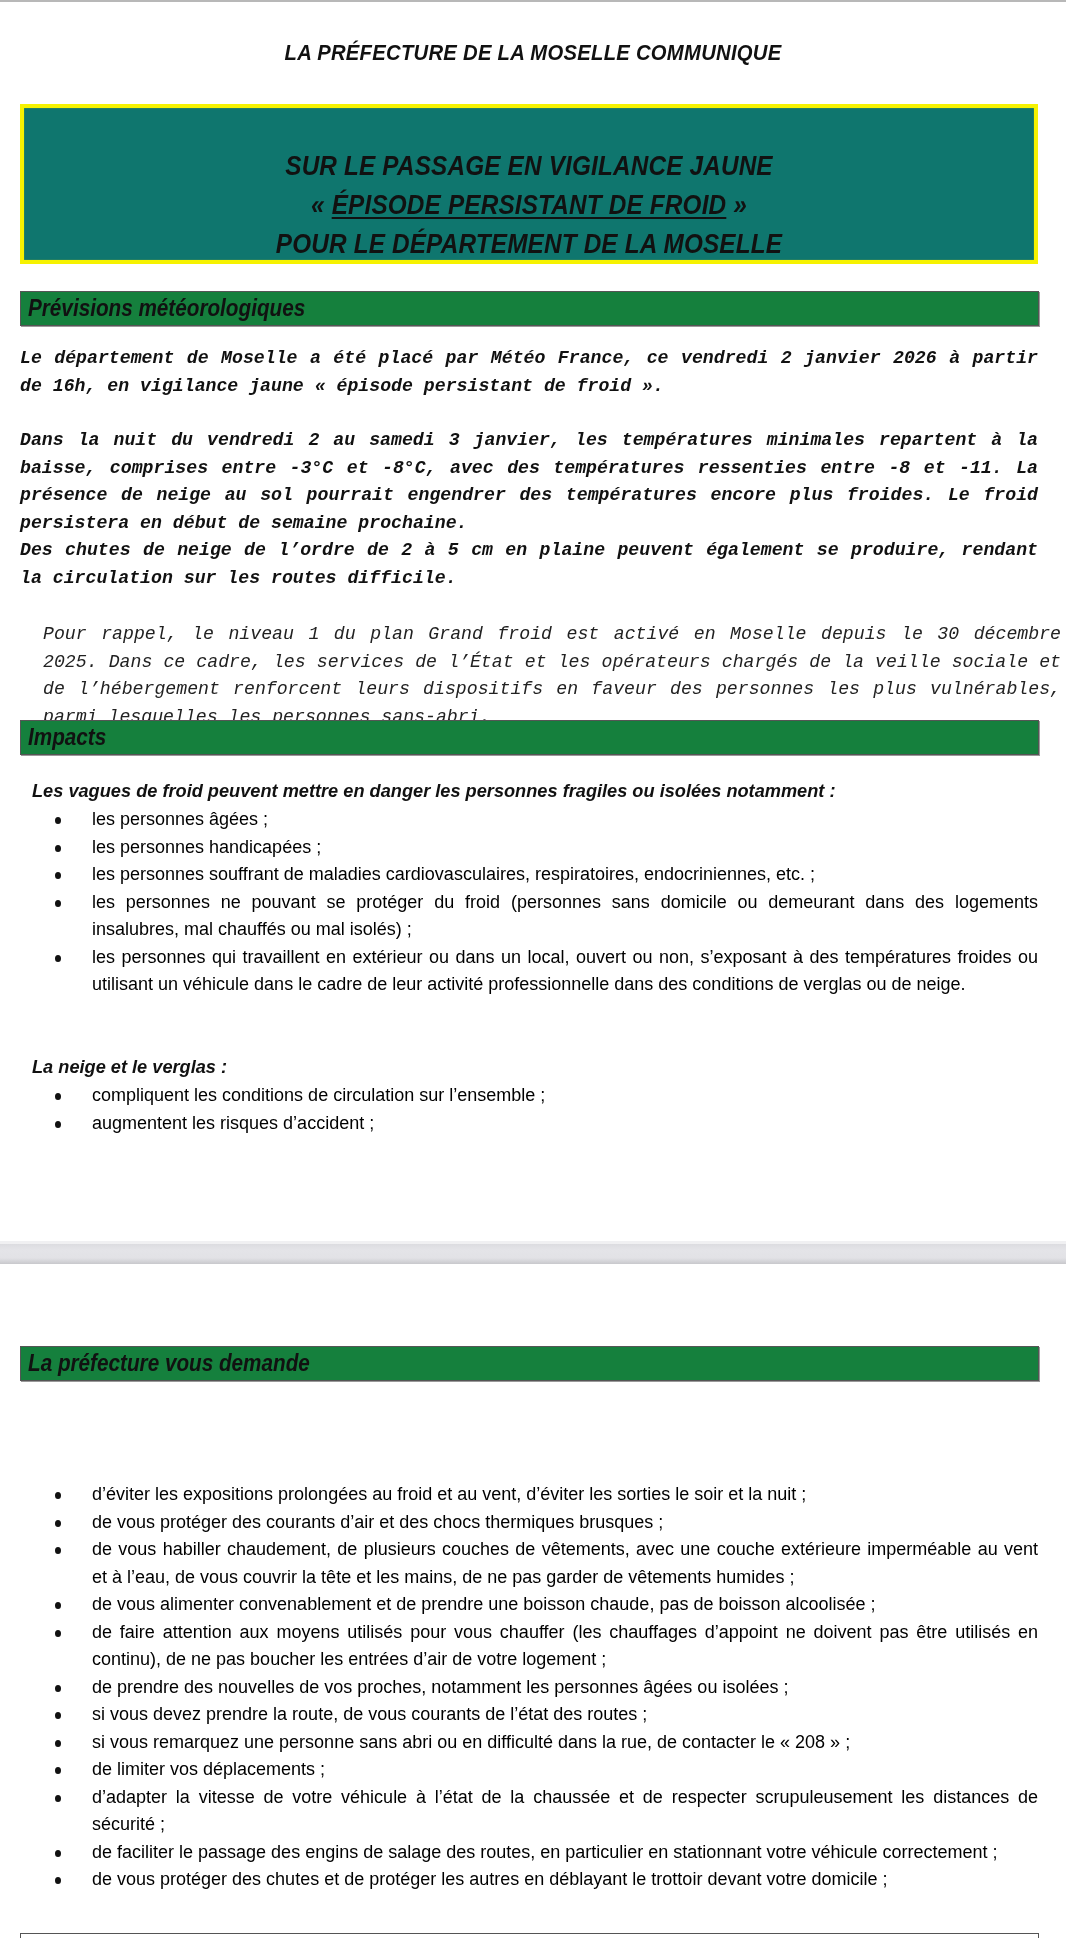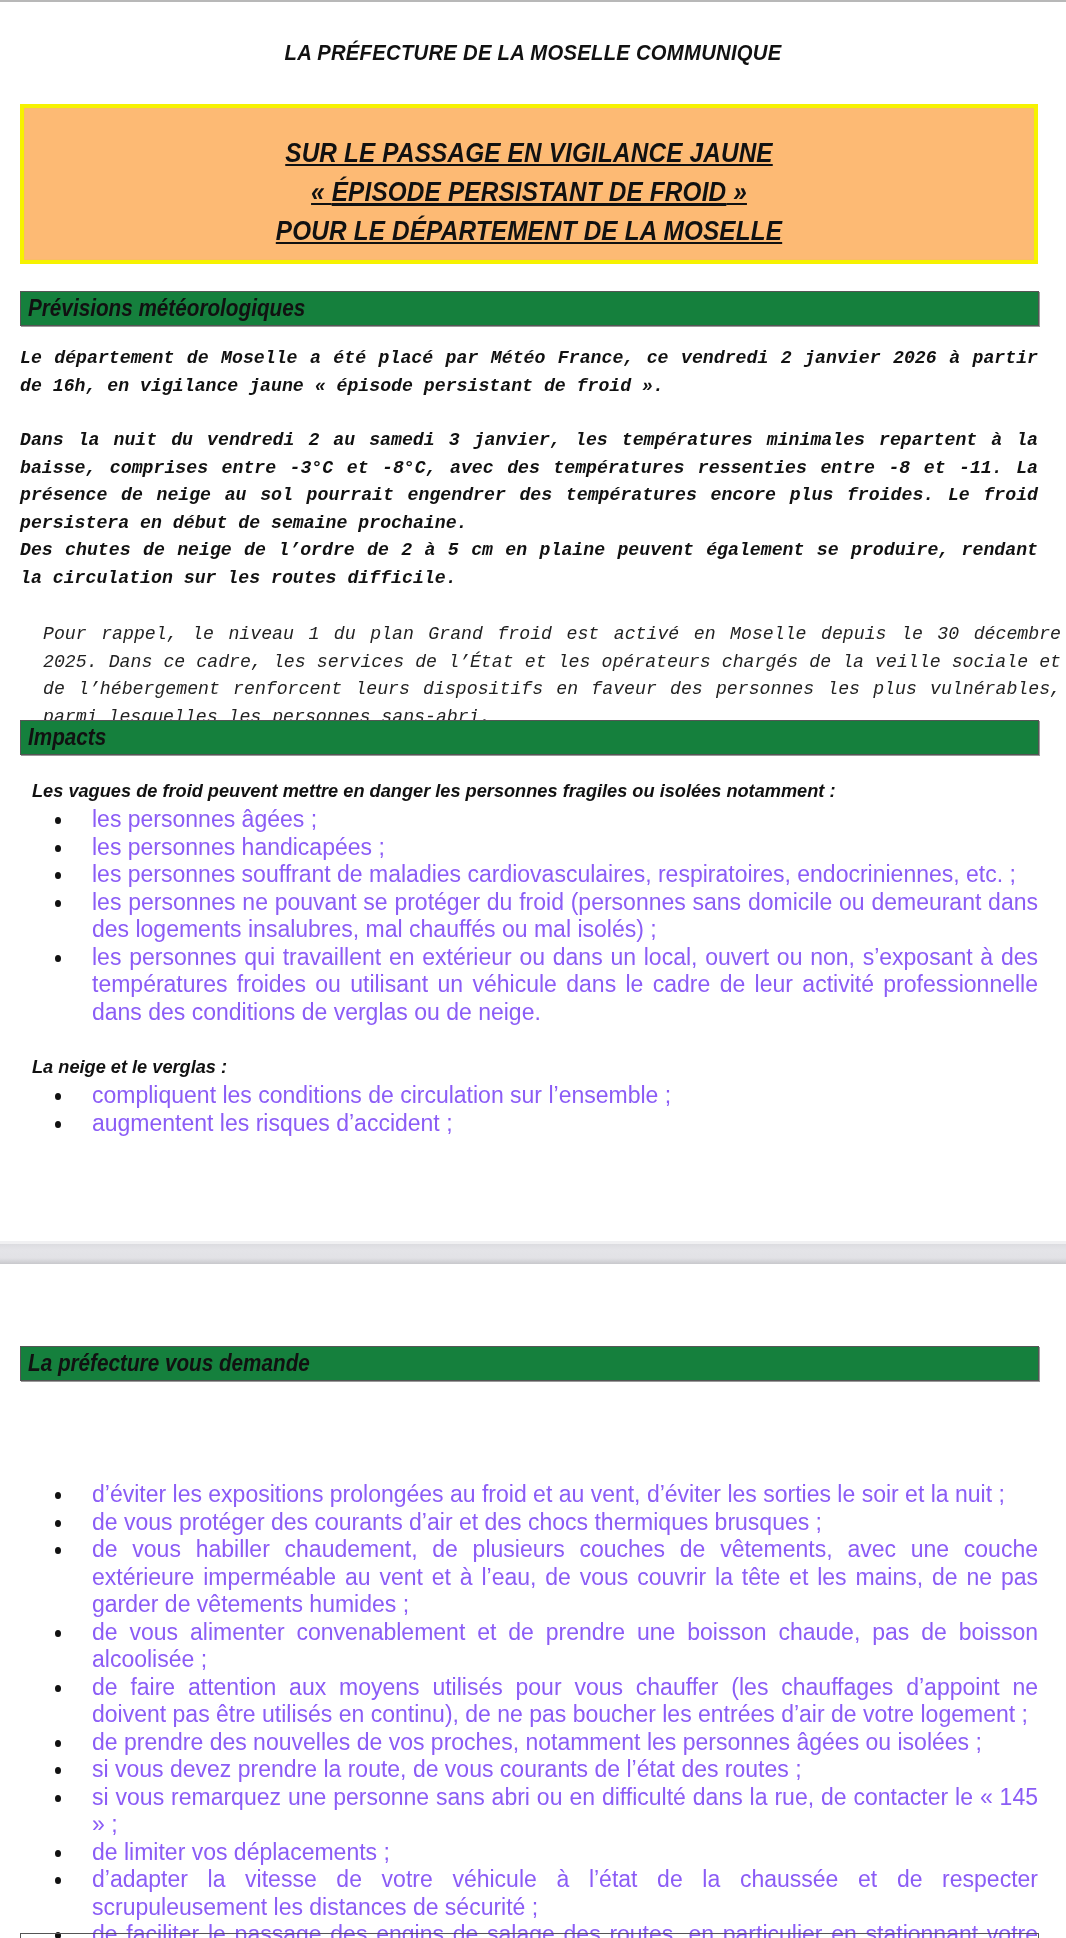--- a/index.html
+++ b/index.html
@@ -34,26 +34,25 @@
 
     .communique {
       position: absolute; left: 0; top: 40px; width: 1066px; text-align: center;
       font-size: 22px; font-weight: bold; font-style: italic; letter-spacing: 0.3px;
       font-family: "Liberation Sans", sans-serif;
       transform: scaleX(0.92);
     }
 
     .vigilance-box {
       position: absolute; left: 20px; top: 104px; width: 1018px; height: 160px;
-      background: #fdba74;
+      background: #0f766e;
       border: 4px solid #f6f200;
       box-shadow: 0 0 1px #ddd700 inset;
       text-align: center;
-      padding-top: 26px;
-      text-decoration: underline;
+      padding-top: 39px;
     }
     .vigilance-box .line {
       display: block;
       font-family: "Liberation Sans", sans-serif;
       font-size: 27px; font-weight: bold; font-style: italic;
       line-height: 39px;
       letter-spacing: 0.2px;
       transform: scaleX(0.9);
     }
     .vigilance-box .underlined { text-decoration: underline; text-underline-offset: 3px; }
@@ -83,21 +82,21 @@
     .lead {
       position: absolute; left: 20px; width: 1018px;
       font-family: "Liberation Sans", sans-serif;
       font-size: 18.2px; line-height: 27.5px;
       font-weight: bold; font-style: italic; margin-left: 12px;
     }
 
     ul.bullets {
       position: absolute; left: 20px; width: 1018px; list-style: none;
       font-family: "Liberation Sans", sans-serif;
-      font-size: 23px; line-height: 27.5px; color: #8b5cf6;
+      font-size: 18px; line-height: 27.5px; color: #000000;
     }
     ul.bullets li {
       position: relative; padding-left: 72px; text-align: justify;
     }
     ul.bullets li .dot {
       position: absolute; left: 35px; top: 11px; width: 6px; height: 7px;
       border-radius: 50%; background: #111;
     }
     .bottom-box {
       position: absolute; left: 20px; top: 1933px; width: 1019px; height: 10px;
@@ -152,20 +151,20 @@
 <div class="section-header" style="top:1346px;"><span>La préfecture vous demande</span></div>
 
 <ul class="bullets" style="top:1481px;">
   <li><span class="dot"></span><span>d’éviter les expositions prolongées au froid et au vent, d’éviter les sorties le soir et la nuit ;</span></li>
   <li><span class="dot"></span><span>de vous protéger des courants d’air et des chocs thermiques brusques ;</span></li>
   <li><span class="dot"></span><span>de vous habiller chaudement, de plusieurs couches de vêtements, avec une couche extérieure imperméable au vent et à l’eau, de vous couvrir la tête et les mains, de ne pas garder de vêtements humides ;</span></li>
   <li><span class="dot"></span><span>de vous alimenter convenablement et de prendre une boisson chaude, pas de boisson alcoolisée ;</span></li>
   <li><span class="dot"></span><span>de faire attention aux moyens utilisés pour vous chauffer (les chauffages d’appoint ne doivent pas être utilisés en continu), de ne pas boucher les entrées d’air de votre logement ;</span></li>
   <li><span class="dot"></span><span>de prendre des nouvelles de vos proches, notamment les personnes âgées ou isolées ;</span></li>
   <li><span class="dot"></span><span>si vous devez prendre la route, de vous courants de l’état des routes ;</span></li>
-  <li><span class="dot"></span><span>si vous remarquez une personne sans abri ou en difficulté dans la rue, de contacter le « 145 » ;</span></li>
+  <li><span class="dot"></span><span>si vous remarquez une personne sans abri ou en difficulté dans la rue, de contacter le « 208 » ;</span></li>
   <li><span class="dot"></span><span>de limiter vos déplacements ;</span></li>
   <li><span class="dot"></span><span>d’adapter la vitesse de votre véhicule à l’état de la chaussée et de respecter scrupuleusement les distances de sécurité ;</span></li>
   <li><span class="dot"></span><span>de faciliter le passage des engins de salage des routes, en particulier en stationnant votre véhicule correctement ;</span></li>
   <li><span class="dot"></span><span>de vous protéger des chutes et de protéger les autres en déblayant le trottoir devant votre domicile ;</span></li>
 </ul>
 
 <div class="bottom-box"></div>
 
 </body></html>

